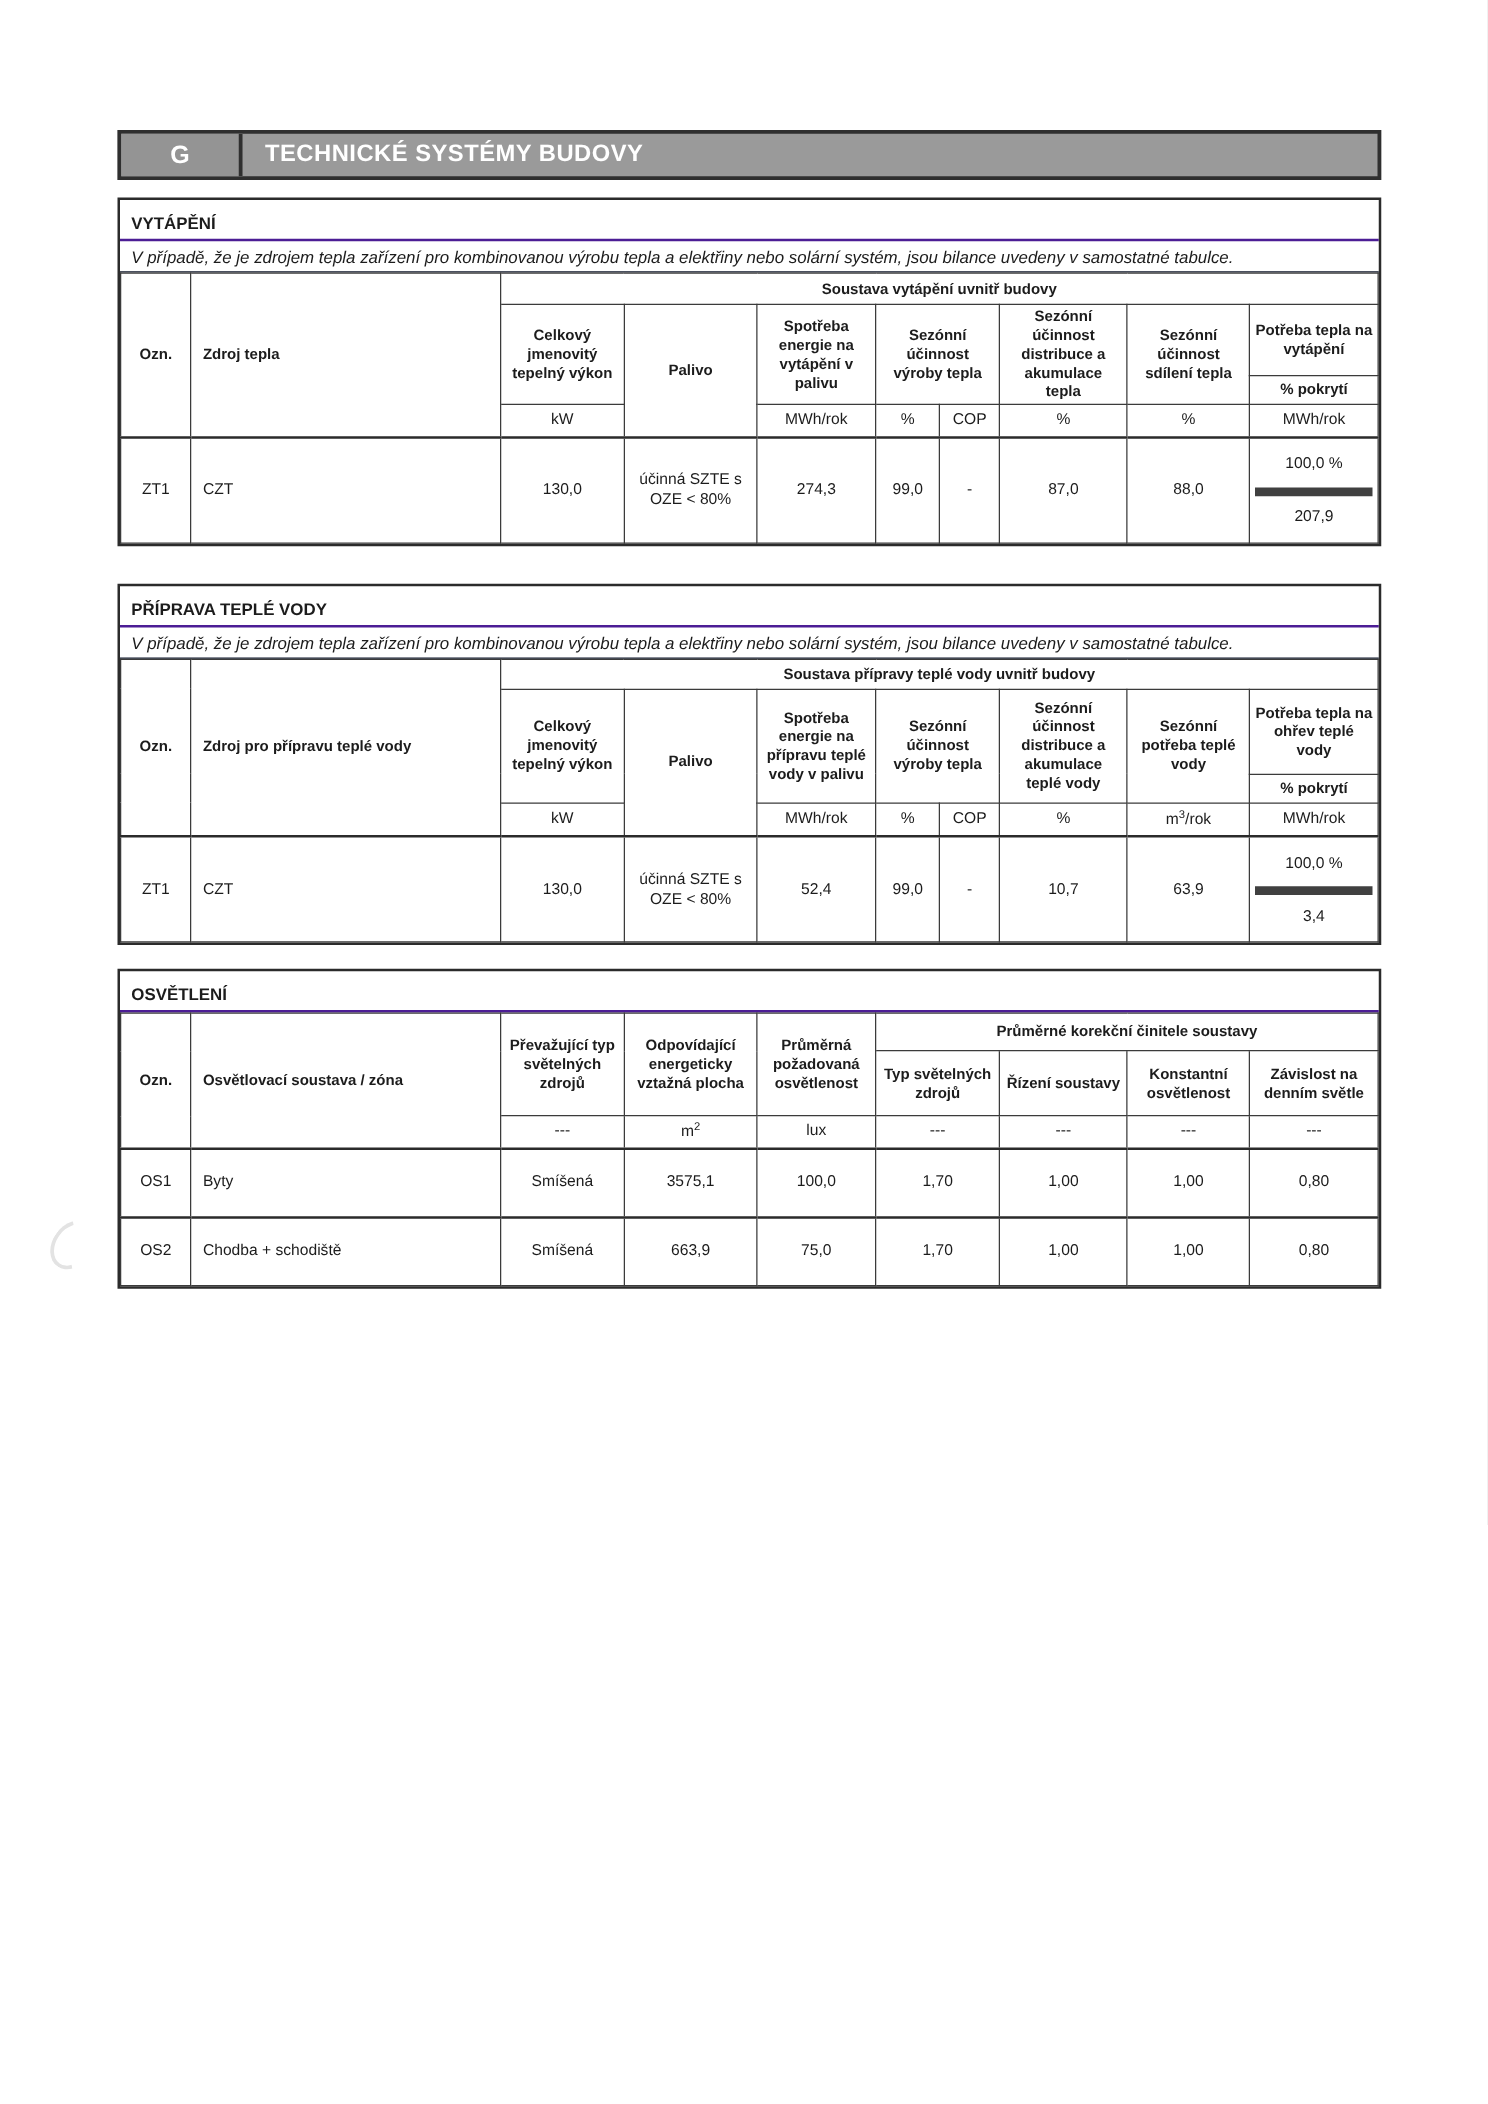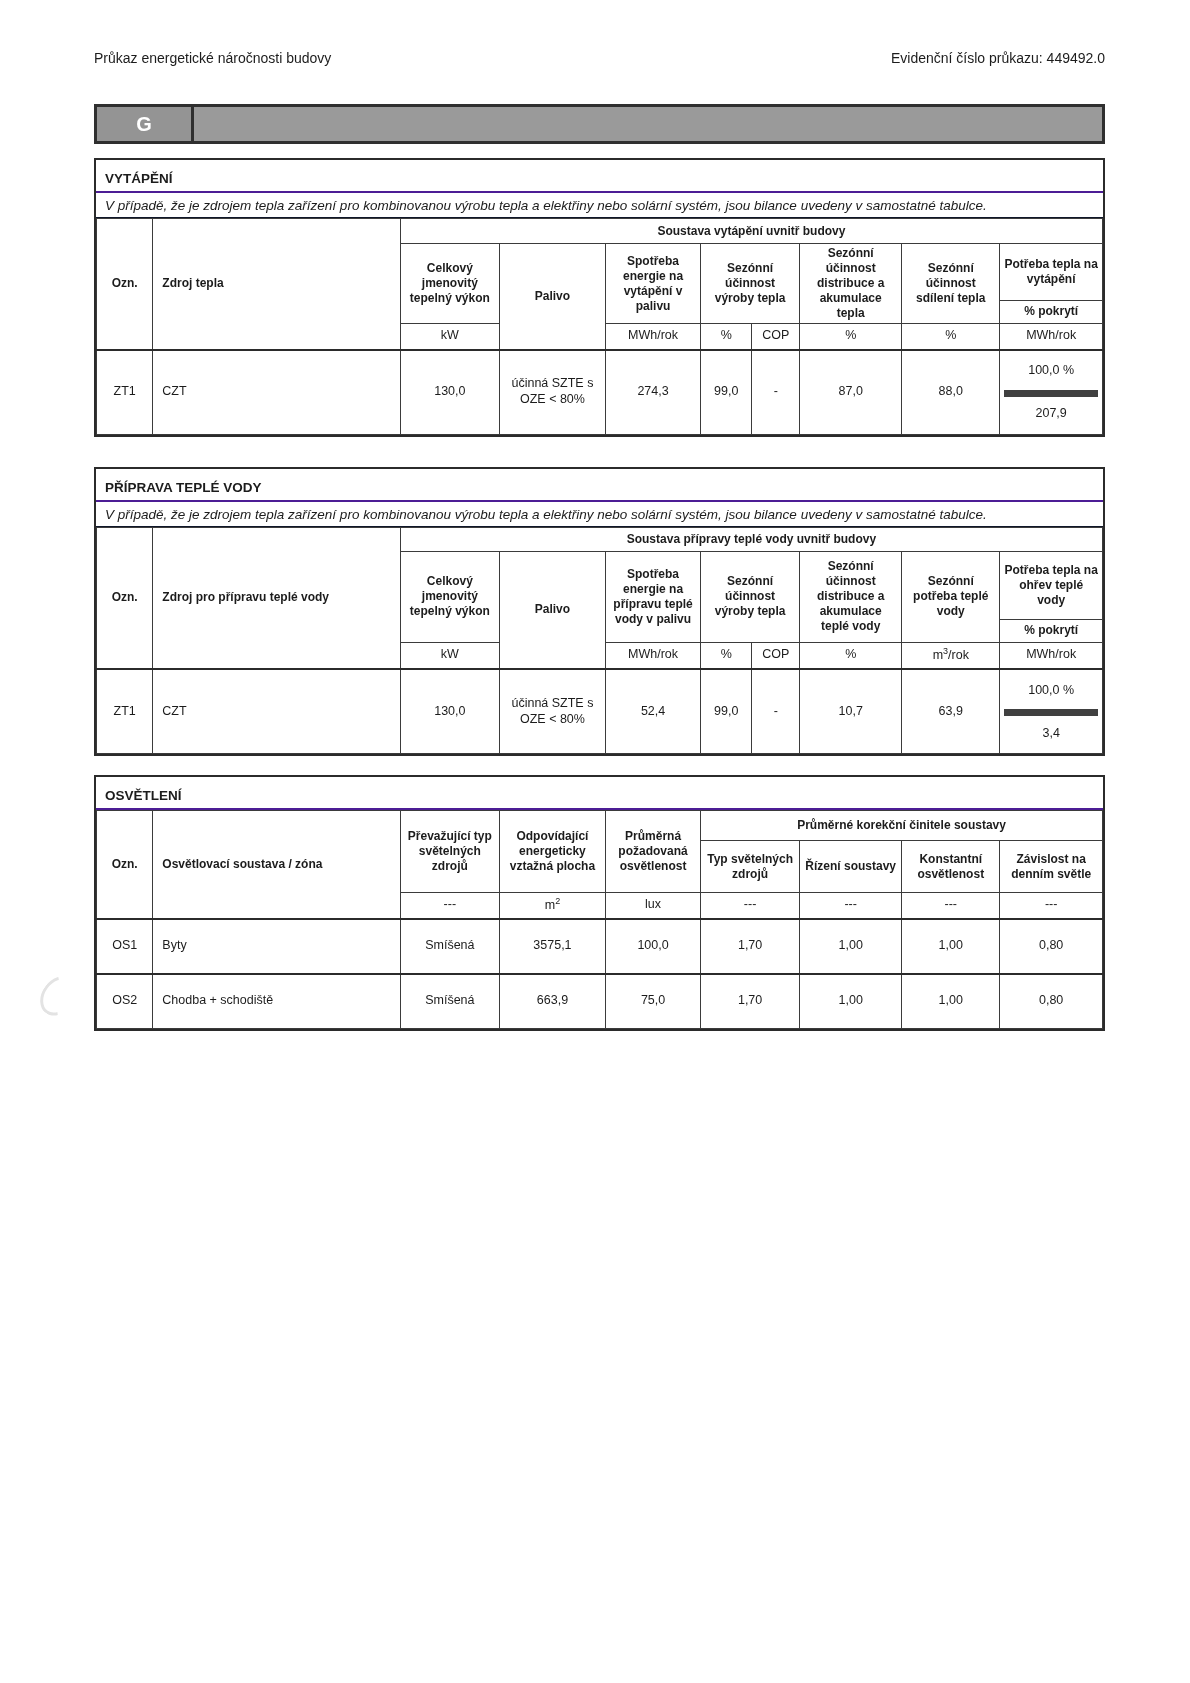--- a/index.html
+++ b/index.html
@@ -74,27 +74,24 @@
   .doc-footer {
     position:absolute; top:1547px; left:94px; width:1011px;
     display:flex; justify-content:space-between; font-size:12.5px;
   }
 </style>
 </head>
 <body>
 
 <div class="page">
 
-  <div class="doc-header">
-    <span>Průkaz energetické náročnosti budovy</span>
-    <span>Evidenční číslo průkazu: 449492.0</span>
-  </div>
 
   <div class="banner">
     <div class="banner-letter">G</div>
+    <div class="banner-title">TECHNICKÉ SYSTÉMY BUDOVY</div>
   </div>
 
   <div class="sections">
 
     <section class="box box-s1">
       <div class="box-title">VYTÁPĚNÍ</div>
       <div class="box-note">V případě, že je zdrojem tepla zařízení pro kombinovanou výrobu tepla a elektřiny nebo solární systém, jsou bilance uvedeny v samostatné tabulce.</div>
       <table class="grid">
         <colgroup>
           <col style="width:5.6%">

